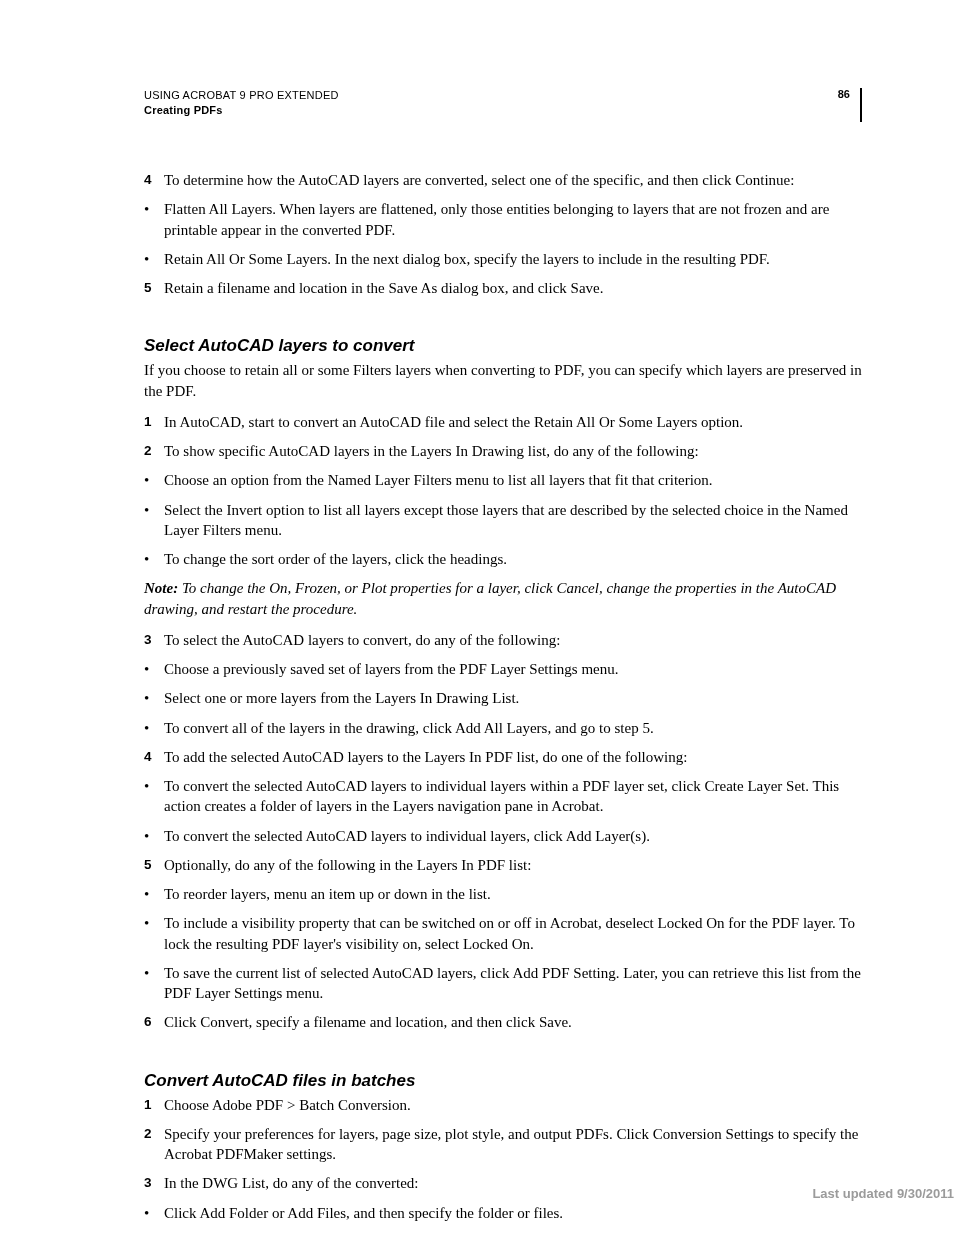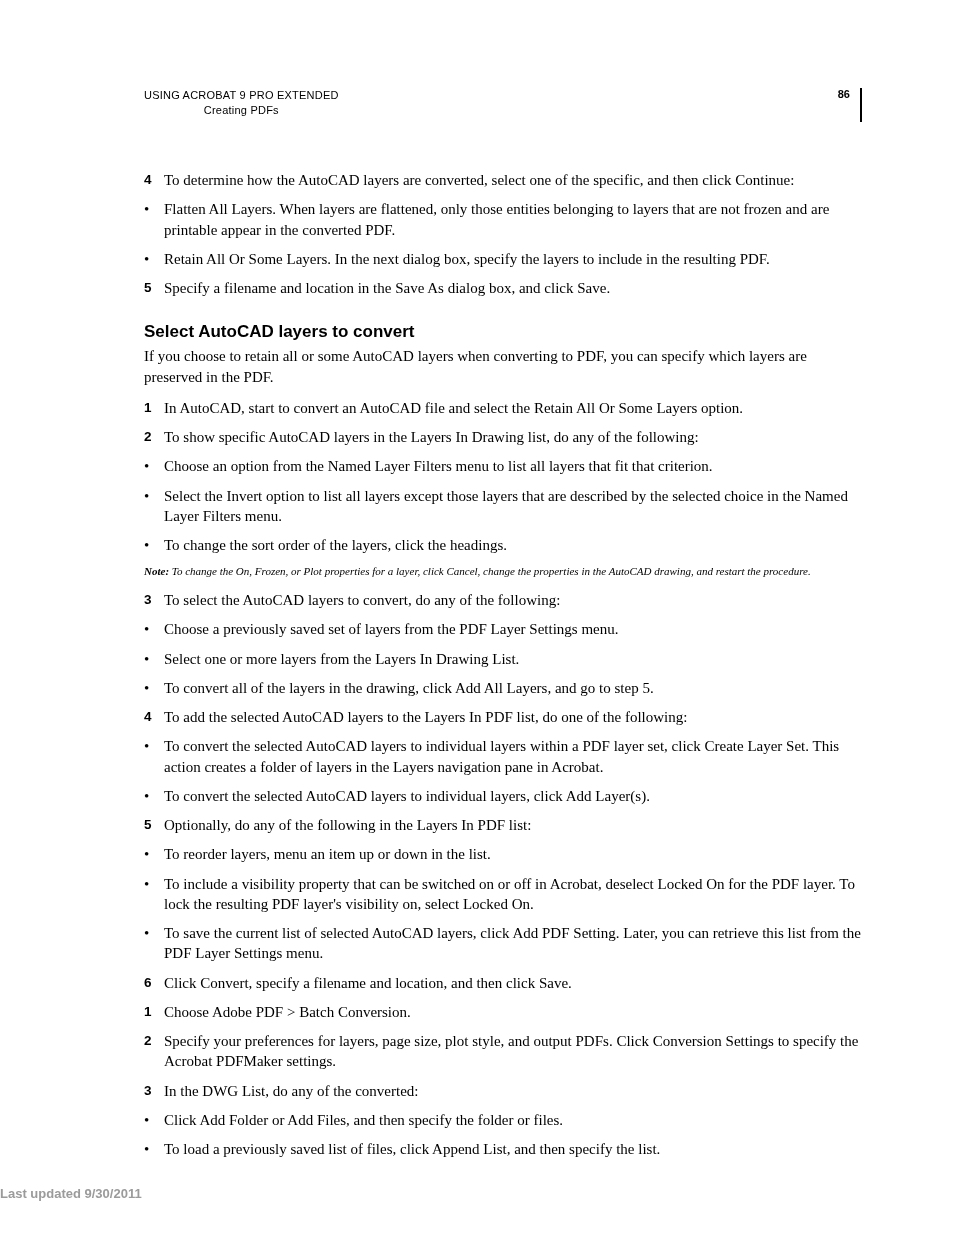--- a/index.html
+++ b/index.html
@@ -20,21 +20,21 @@
     align-items: flex-start;
     margin-bottom: 48px;
   }
   .header-left {
     font-family: "Myriad Pro", Arial, sans-serif;
     font-size: 11px;
     line-height: 1.35;
     letter-spacing: 0.02em;
   }
   .header-title { text-transform: uppercase; }
-  .header-section { font-weight: 400; text-align: center; }
+  .header-section { font-weight: 700; }
   .header-right {
     display: flex;
     align-items: flex-start;
     gap: 10px;
   }
   .page-num {
     font-family: "Myriad Pro", Arial, sans-serif;
     font-size: 11px;
     font-weight: 700;
   }
@@ -62,42 +62,43 @@
     font-family: serif;
     font-weight: 400;
     font-size: 15px;
     padding-top: 0;
   }
   .item-text { flex: 1; }
   .section-heading {
     font-family: "Myriad Pro", Arial, sans-serif;
     font-weight: 700;
     font-size: 17px;
-    margin-top: 24px;
+    margin-top: 38px;
     margin-bottom: 4px;
+    font-style: italic;
   }
   .intro {
     font-size: 15px;
     line-height: 1.35;
     margin-bottom: 11px;
   }
   .note {
-    font-size: 11px;
+    font-size: 15px;
     line-height: 1.35;
     margin-bottom: 11px;
     margin-top: 2px;
   }
   .note-label { font-weight: 700; font-style: italic; }
   .note-text { font-style: italic; }
   .footer {
     position: absolute;
     bottom: 34px;
     left: 0;
     right: 0;
-    text-align: left;
+    text-align: right;
     font-family: "Myriad Pro", Arial, sans-serif;
     font-size: 13px;
     font-weight: 600;
     color: #9b9b9b;
   }
   .block { margin-bottom: 2px; }
 </style>
 </head>
 <body>
 
@@ -122,26 +123,26 @@
     <li class="item">
       <span class="marker bullet">•</span>
       <span class="item-text">Flatten All Layers. When layers are flattened, only those entities belonging to layers that are not frozen and are printable appear in the converted PDF.</span>
     </li>
     <li class="item">
       <span class="marker bullet">•</span>
       <span class="item-text">Retain All Or Some Layers. In the next dialog box, specify the layers to include in the resulting PDF.</span>
     </li>
     <li class="item">
       <span class="marker">5</span>
-      <span class="item-text">Specify a filename and location in the Save As dialog box, and click Save.</span>
+      <span class="item-text">Retain a filename and location in the Save As dialog box, and click Save.</span>
     </li>
   </ul>
 
   <h3 class="section-heading">Select AutoCAD layers to convert</h3>
-  <p class="intro">If you choose to retain all or some AutoCAD layers when converting to PDF, you can specify which layers are preserved in the PDF.</p>
+  <p class="intro">If you choose to retain all or some Filters layers when converting to PDF, you can specify which layers are preserved in the PDF.</p>
 
   <ul class="list block">
     <li class="item">
       <span class="marker">1</span>
       <span class="item-text">In AutoCAD, start to convert an AutoCAD file and select the Retain All Or Some Layers option.</span>
     </li>
     <li class="item">
       <span class="marker">2</span>
       <span class="item-text">To show specific AutoCAD layers in the Layers In Drawing list, do any of the following:</span>
     </li>
@@ -207,20 +208,21 @@
     <li class="item">
       <span class="marker bullet">•</span>
       <span class="item-text">To save the current list of selected AutoCAD layers, click Add PDF Setting. Later, you can retrieve this list from the PDF Layer Settings menu.</span>
     </li>
     <li class="item">
       <span class="marker">6</span>
       <span class="item-text">Click Convert, specify a filename and location, and then click Save.</span>
     </li>
   </ul>
 
+  <h3 class="section-heading">Convert AutoCAD files in batches</h3>
   <ul class="list block">
     <li class="item">
       <span class="marker">1</span>
       <span class="item-text">Choose Adobe PDF &gt; Batch Conversion.</span>
     </li>
     <li class="item">
       <span class="marker">2</span>
       <span class="item-text">Specify your preferences for layers, page size, plot style, and output PDFs. Click Conversion Settings to specify the Acrobat PDFMaker settings.</span>
     </li>
     <li class="item">

